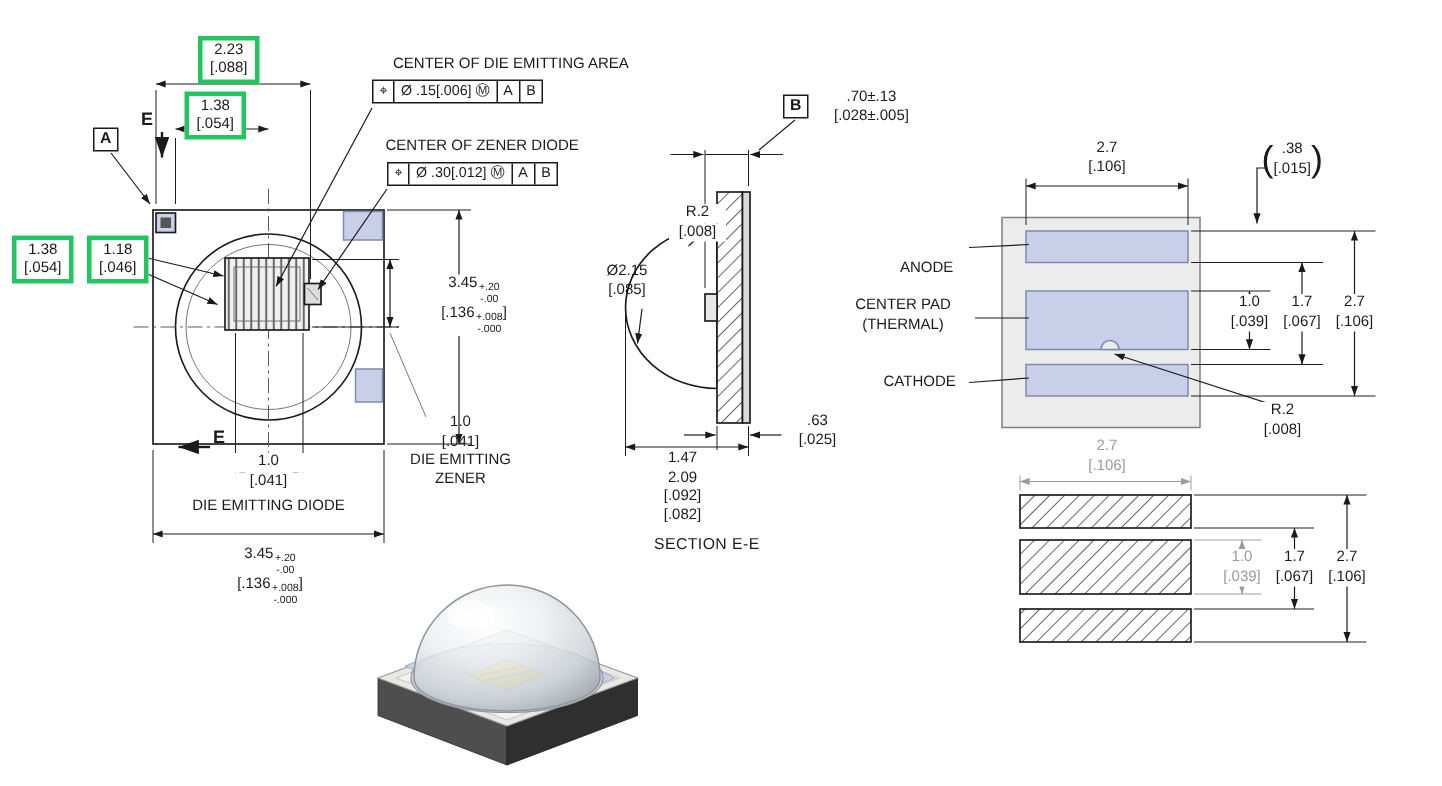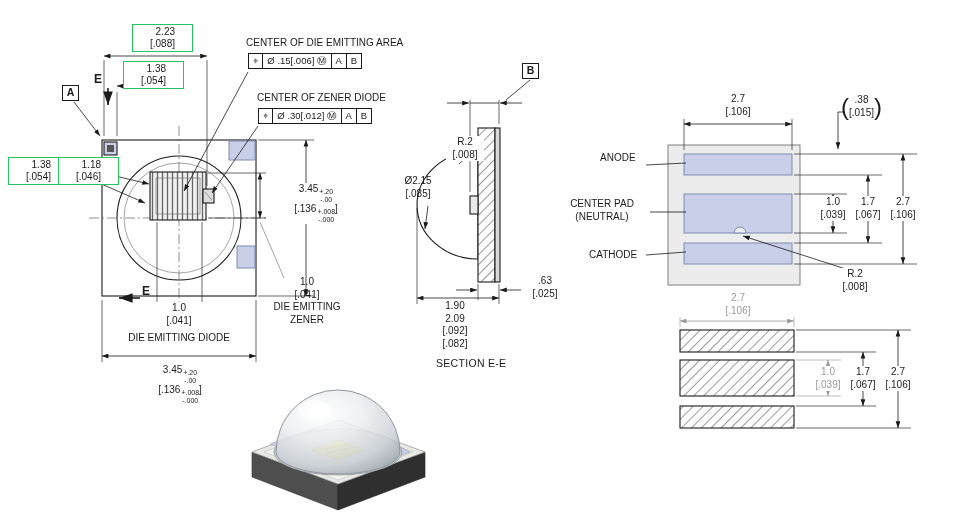--- a/index.html
+++ b/index.html
@@ -14,21 +14,21 @@
   .dim{stroke:#1a1a1a;stroke-width:.8;fill:none}
   .ext{stroke:#1a1a1a;stroke-width:.65}
   .extg{stroke:#9a9a9a;stroke-width:.65}
   .dimg{stroke:#9a9a9a;stroke-width:.8;fill:none}
   .cl{stroke:#555;stroke-width:.65;stroke-dasharray:10 3 2 3}
   .sec{stroke:#1a1a1a;stroke-width:1.6;fill:none}
   .t{position:absolute;font-size:10px;line-height:1.25;white-space:nowrap}
   .c{text-align:center}
   .wbg{background:#fff;padding:0 1px}
   .gray{color:#9a9a9a}
-  .dimbox{border:1px solid #22c55e;background:#fff;padding:1px 17px;text-align:right;line-height:1.2}
+  .dimbox{border:3px solid #22c55e;background:#fff;padding:1px 5px;text-align:center;line-height:1.2}
   .datum{border:1.2px solid #1a1a1a;background:#fff;width:17px;height:16px;display:flex;align-items:center;justify-content:center;font-weight:700;font-size:10.5px}
   .fcf{display:inline-flex;border:1.2px solid #1a1a1a;background:#fff}
   .fcf>span{padding:1px 4px;display:flex;align-items:center;font-size:9.5px}
   .fcf>span+span{border-left:1.2px solid #1a1a1a}
   .tol{display:inline-flex;flex-direction:column;font-size:7px;line-height:1.1;margin-left:1px;vertical-align:-2px}
   .tol i{font-style:normal}
   .secE{font-weight:700;font-size:12px}
   .cap{font-size:10.5px;letter-spacing:.3px}
   .paren{font-size:24px;font-weight:300;line-height:1}
   .flexrow{display:flex;align-items:center}
@@ -239,72 +239,76 @@
   <div><span>3.45</span><span class="tol">
           <i>+.20</i>
           <i>-.00</i>
         </span></div>
   <div><span>[.136</span><span class="tol">
           <i>+.008</i>
           <i>-.000</i>
         </span><span>]</span></div>
 </div>
 
-<div class="t" style="left:246px;top:37px">CENTER OF DIE EMITTING AREA</div>
+<div class="t" style="left:262px;top:37px">CENTER OF DIE EMITTING AREA</div>
 <div class="t fcf" style="left:248px;top:53px">
   <span>⌖</span>
   <span><span>Ø .15[.006]</span>&nbsp;<span>Ⓜ</span></span>
   <span>A</span>
   <span>B</span>
 </div>
 <div class="t" style="left:257px;top:92px">CENTER OF ZENER DIODE</div>
 <div class="t fcf" style="left:258px;top:108px">
   <span>⌖</span>
   <span><span>Ø .30[.012]</span>&nbsp;<span>Ⓜ</span></span>
   <span>A</span>
   <span>B</span>
 </div>
 
 <div class="t datum" style="left:522px;top:63px">B</div>
+<div class="t c" style="left:538px;top:59px;width:86px">
+  <div>.70±.13</div>
+  <div>[.028±.005]</div>
+</div>
 <div class="t c" style="left:446px;top:136px;width:38px">
   <div class="wbg">R.2</div>
   <div class="wbg">[.008]</div>
 </div>
 <div class="t c" style="left:394px;top:175px;width:48px">
   <div>Ø2.15</div>
   <div>[.085]</div>
 </div>
 <div class="t c" style="left:524px;top:275px;width:42px">
   <div>.63</div>
   <div>[.025]</div>
 </div>
 <div class="t c" style="left:431px;top:300px;width:48px">
-  <div class="wbg">1.90</div>
+  <div class="wbg">1.47</div>
   <div class="wbg">2.09</div>
   <div class="wbg">[.092]</div>
   <div class="wbg">[.082]</div>
 </div>
 <div class="t cap" style="left:436px;top:357px">SECTION E-E</div>
 
 <div class="t c" style="left:712px;top:93px;width:52px">
   <div>2.7</div>
   <div>[.106]</div>
 </div>
 <div class="t flexrow" style="left:841px;top:94px">
   <span class="paren">(</span>
   <span class="c" style="display:inline-block">
     <div>.38</div>
     <div>[.015]</div>
   </span>
   <span class="paren">)</span>
 </div>
-<div class="t" style="left:600px;top:152px">ANODE</div>
+<div class="t" style="left:600px;top:173px">ANODE</div>
 <div class="t c" style="left:556px;top:198px;width:92px">
   <div>CENTER PAD</div>
-  <div>(NEUTRAL)</div>
+  <div>(THERMAL)</div>
 </div>
 <div class="t" style="left:589px;top:249px">CATHODE</div>
 <div class="t c wbg" style="left:813px;top:196px;width:40px">
   <div>1.0</div>
   <div>[.039]</div>
 </div>
 <div class="t c wbg" style="left:848px;top:196px;width:40px">
   <div>1.7</div>
   <div>[.067]</div>
 </div>

